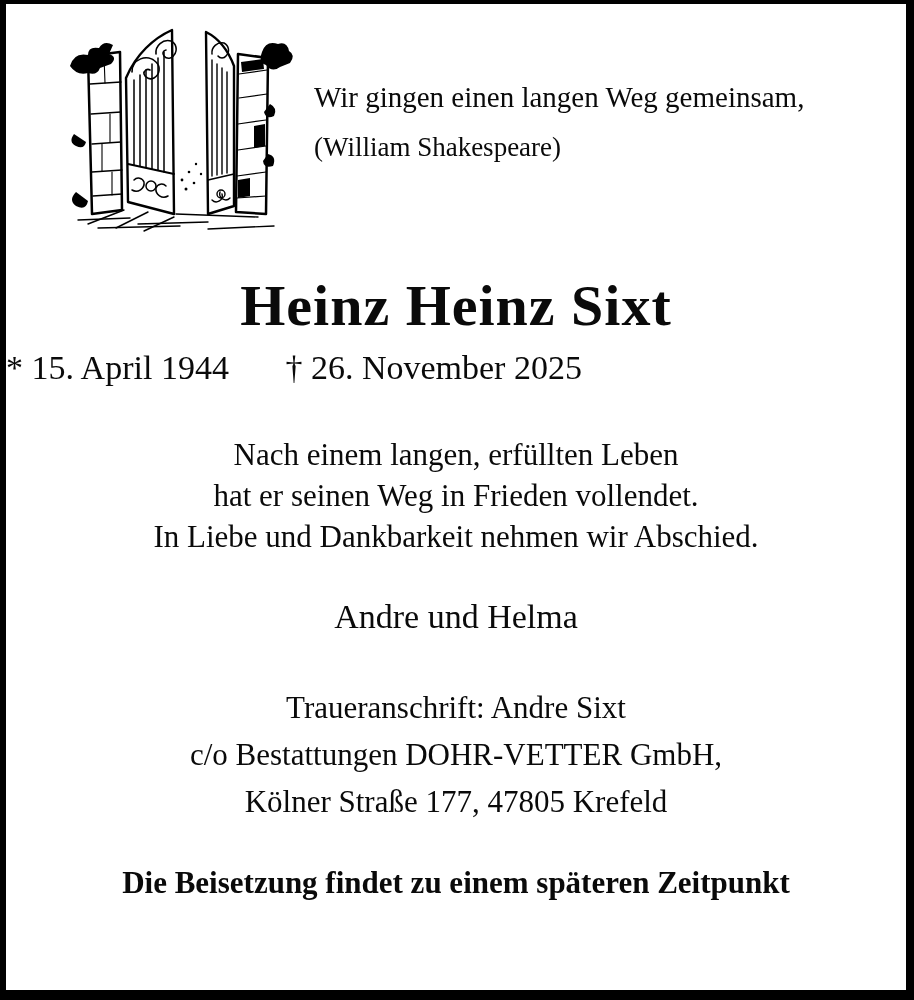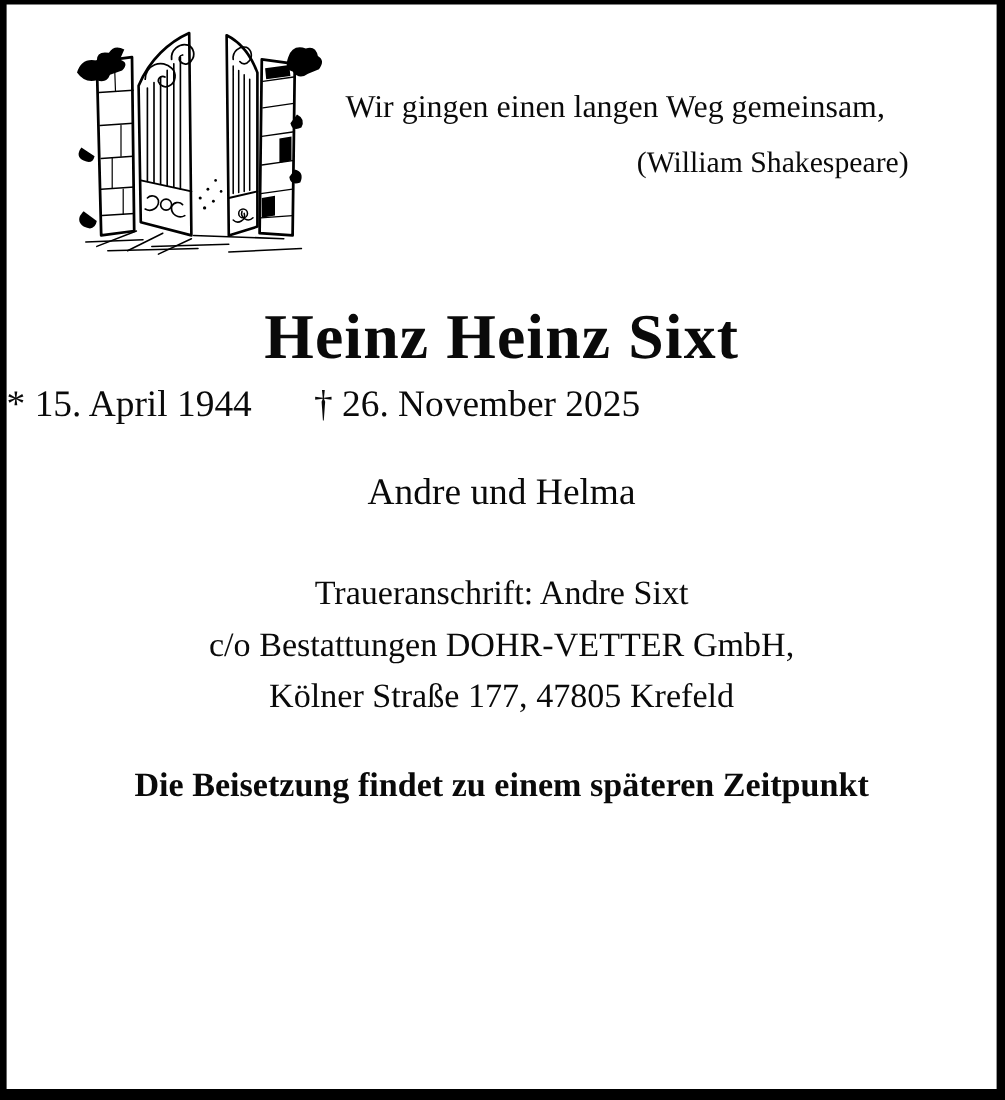--- a/index.html
+++ b/index.html
@@ -25,28 +25,27 @@
     height: 232px;
   }
   .gate-art {
     position: absolute;
     left: 52px;
     top: 10px;
   }
   .quote {
     position: absolute;
     left: 308px;
-    right: 80px;
+    right: 64px;
     top: 72px;
     font-size: 29px;
     line-height: 42px;
     text-align: left;
   }
   .quote .attribution {
-    text-align: right;
     font-size: 27px;
     margin-top: 8px;
   }
   .name {
     margin: 40px 0 0 0;
     font-size: 58px;
     line-height: 60px;
     font-weight: bold;
     text-align: center;
     letter-spacing: 1px;
@@ -145,20 +144,25 @@
     </div>
   </div>
 
   <h1 class="name">Heinz Heinz Sixt</h1>
 
   <div class="dates">
     <span>* 15. April 1944</span>
     <span class="death">† 26. November 2025</span>
   </div>
 
+  <div class="message">
+    <div>Nach einem langen, erfüllten Leben</div>
+    <div>hat er seinen Weg in Frieden vollendet.</div>
+    <div>In Liebe und Dankbarkeit nehmen wir Abschied.</div>
+  </div>
 
   <div class="mourners">
     <div>Andre und Helma</div>
   </div>
 
   <div class="address">
     <div>Traueranschrift: Andre Sixt</div>
     <div>c/o Bestattungen DOHR-VETTER GmbH,</div>
     <div>Kölner Straße 177, 47805 Krefeld</div>
   </div>

